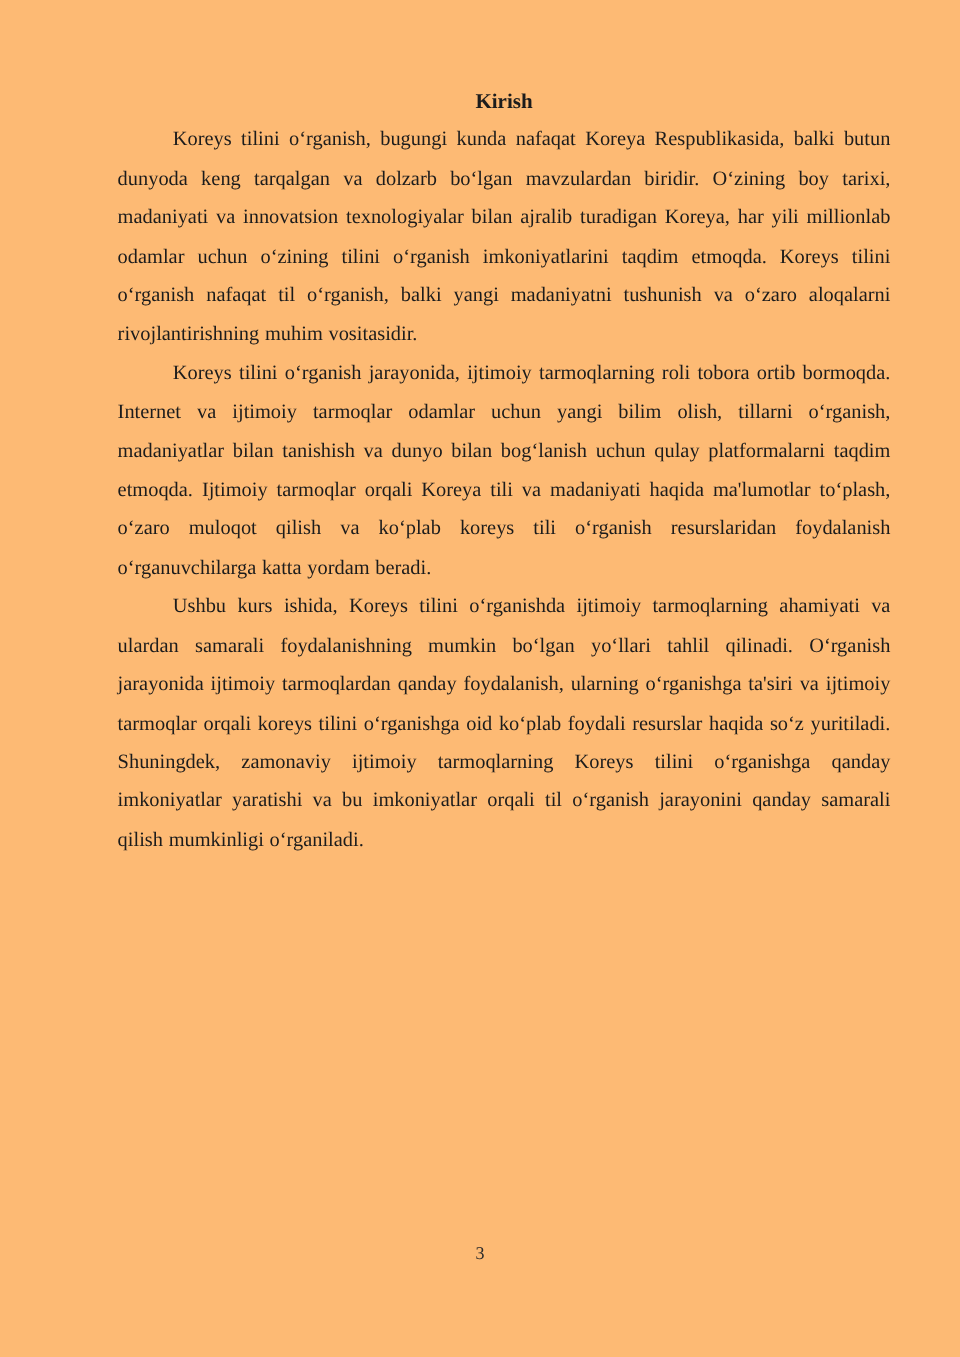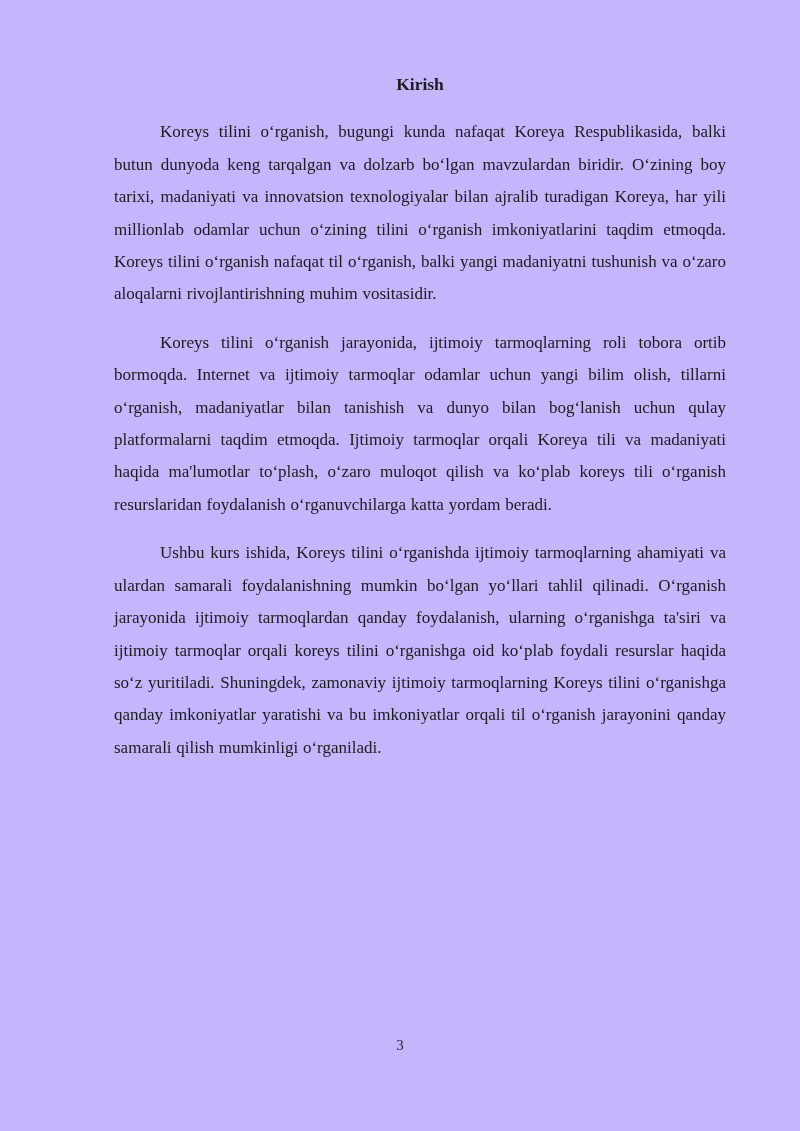--- a/index.html
+++ b/index.html
@@ -4,21 +4,21 @@
 <style>
   html, body {
     margin: 0;
     padding: 0;
     background: #ffffff;
   }
   .page {
     position: relative;
     width: 800px;
     height: 1131px;
-    background: #c4b5fd;
+    background: #fdba74;
     font-family: "Liberation Serif", "DejaVu Serif", serif;
     color: #1c1c1c;
     overflow: hidden;
   }
   .content {
     position: absolute;
     left: 98px;
     top: 68px;
     width: 644px;
     font-size: 17px;
@@ -26,21 +26,21 @@
     text-align: justify;
   }
   .doc-title {
     margin: 0;
     font-size: 17.5px;
     font-weight: bold;
     text-align: center;
     line-height: 32.4px;
   }
   .content p {
-    margin: 16px;
+    margin: 0;
     text-indent: 46px;
     word-spacing: 0.5px;
   }
   .page-number {
     position: absolute;
     left: 0;
     top: 1036px;
     width: 800px;
     text-align: center;
     font-size: 15px;

